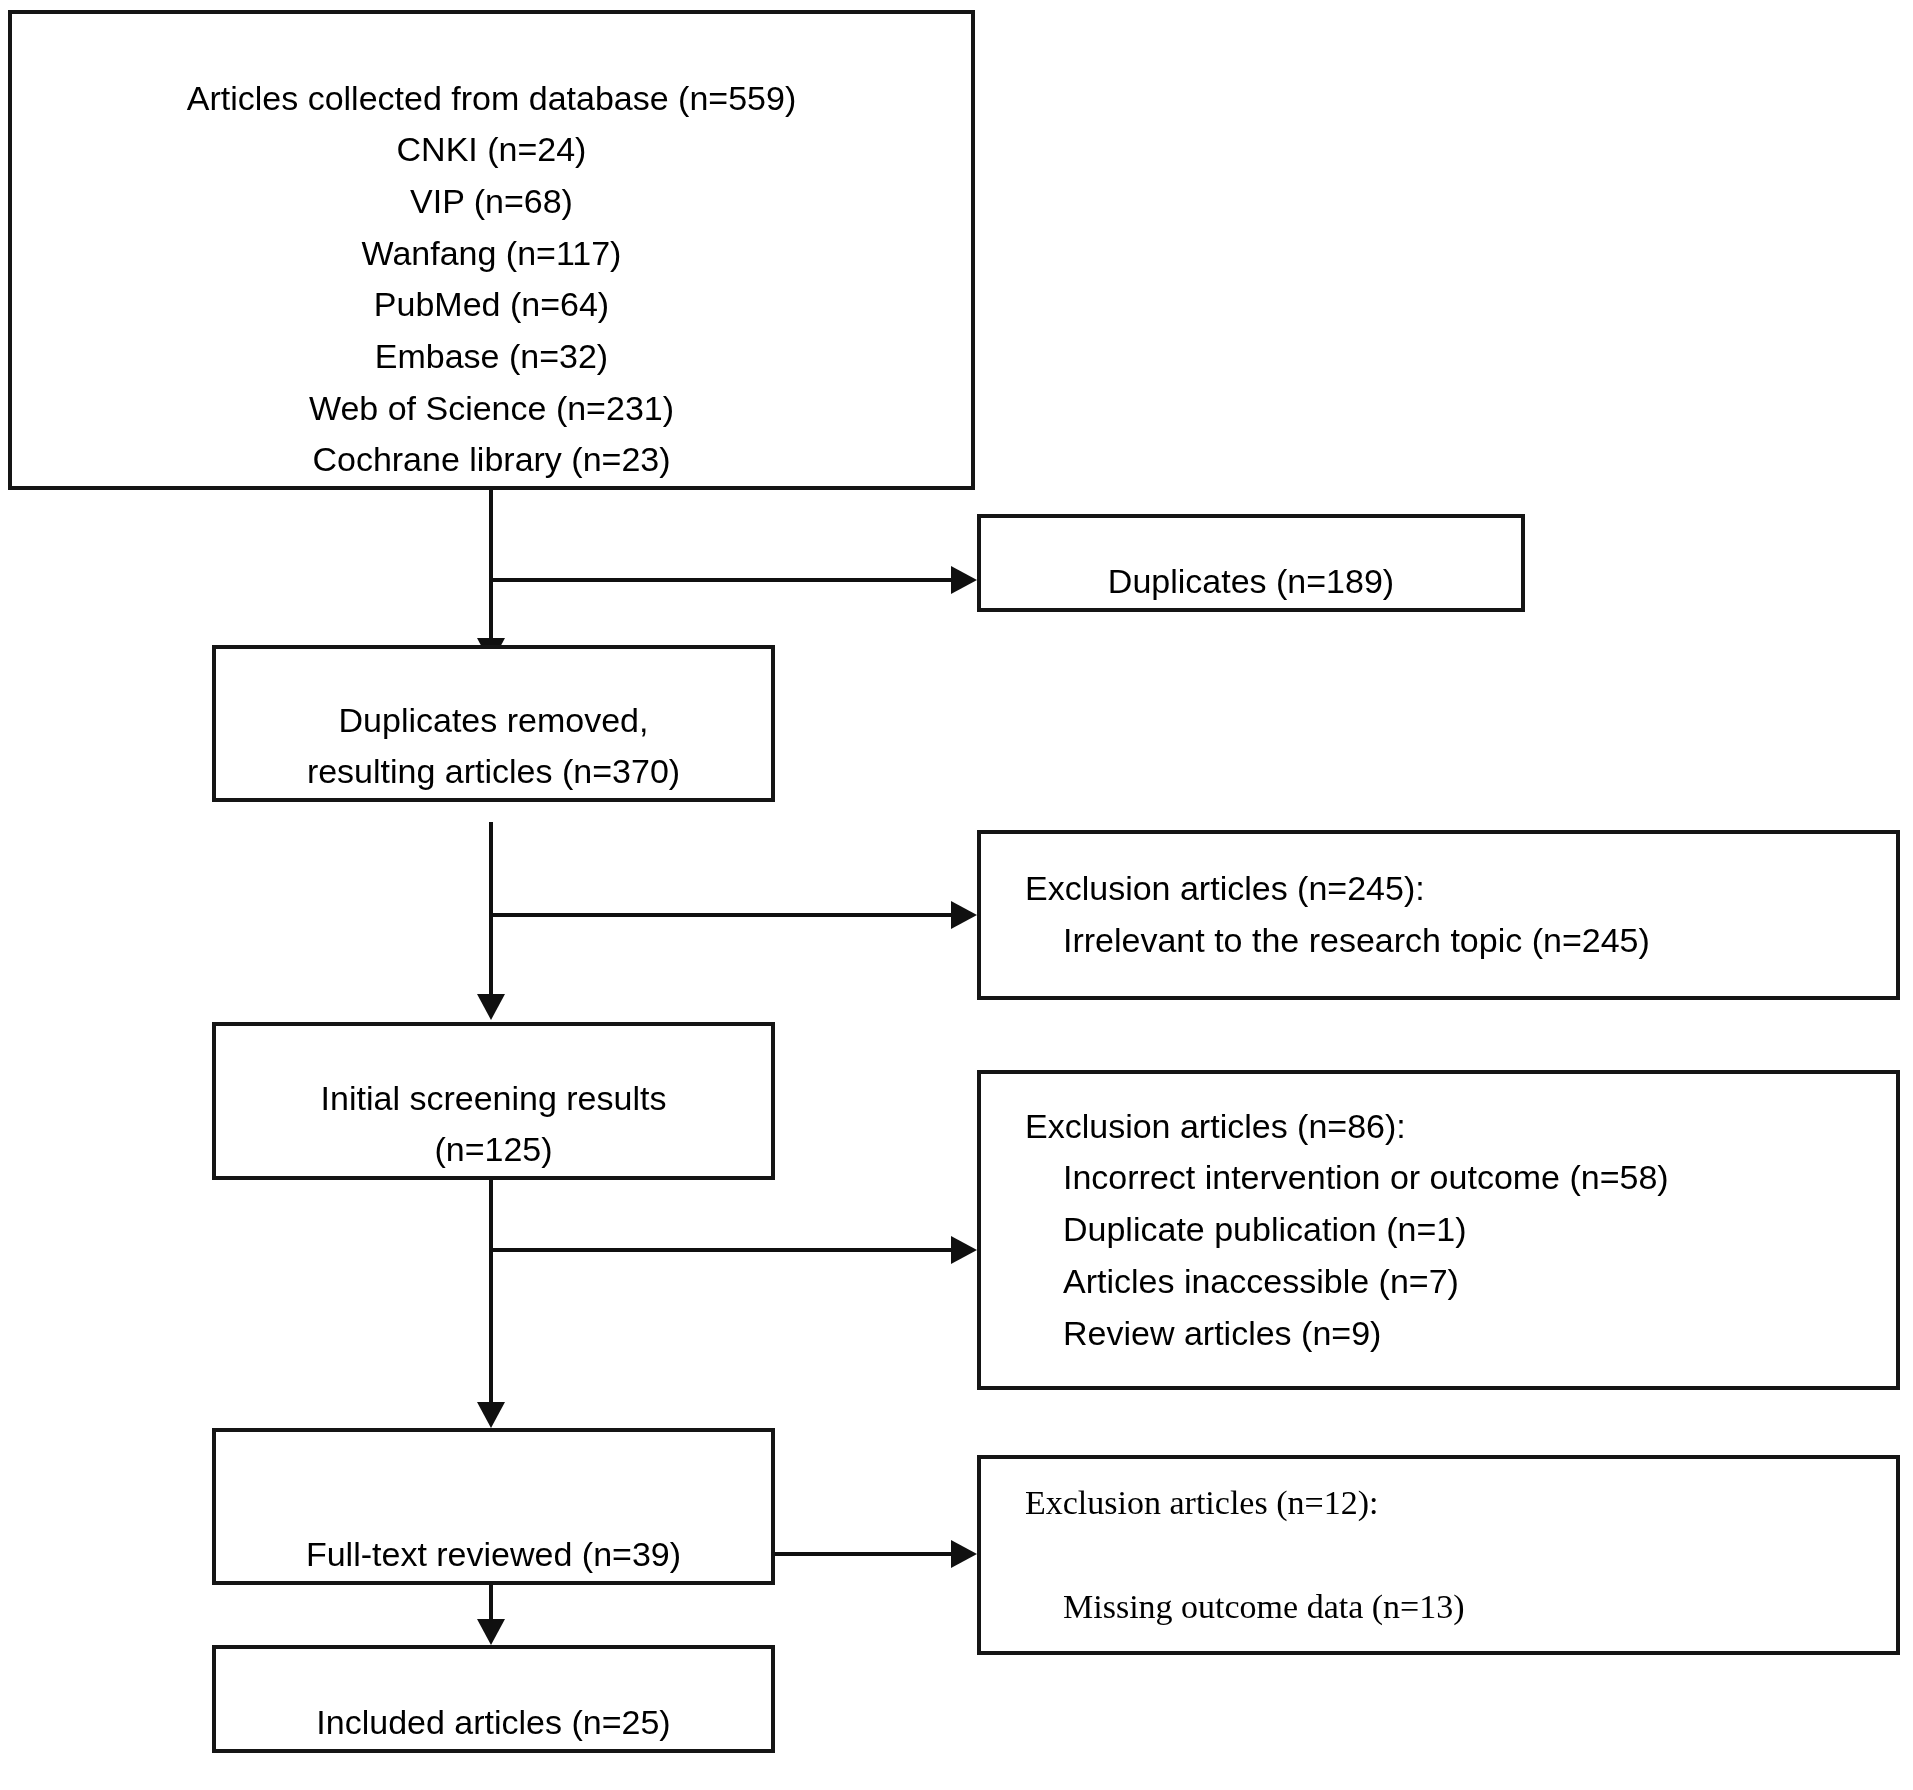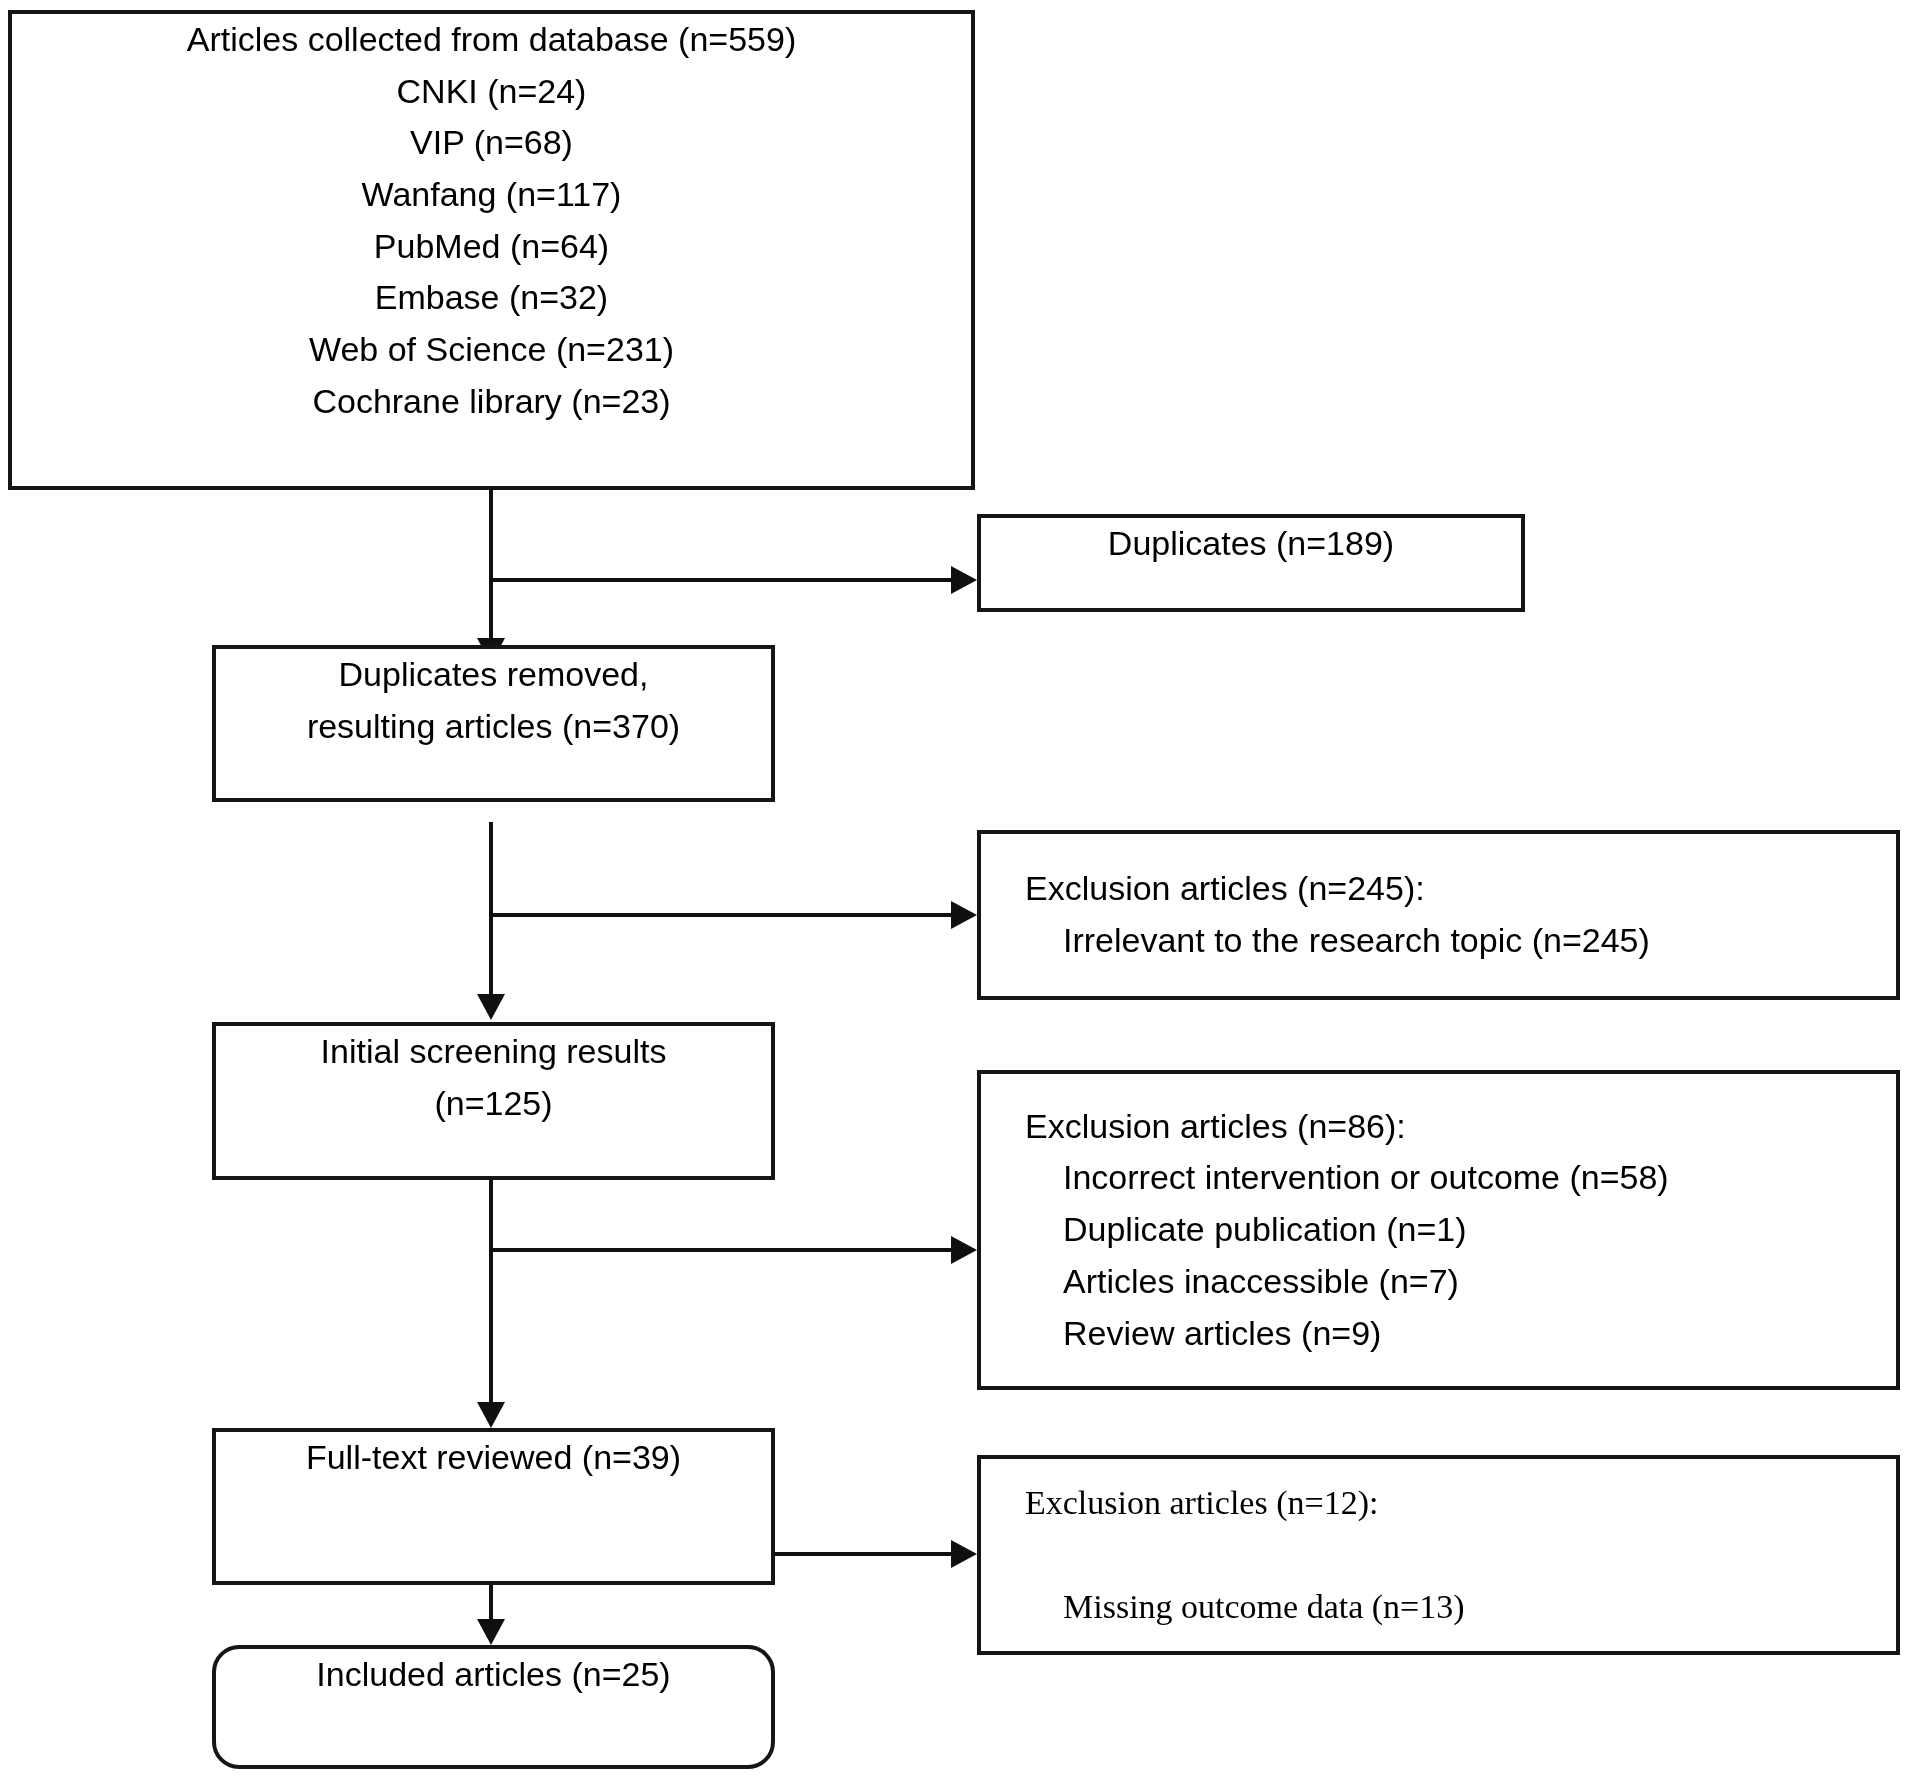--- a/index.html
+++ b/index.html
@@ -16,21 +16,21 @@
     overflow: hidden;
     font-family: "Liberation Sans", sans-serif;
     color: #000000;
   }
   .node {
     position: absolute;
     box-sizing: border-box;
     border: 4px solid #151515;
     background: #ffffff;
     display: flex;
-    align-items: flex-start;
+    align-items: flex-end;
     justify-content: center;
   }
   .node-text {
     font-size: 34px;
     line-height: 1.52;
     color: #000000;
     white-space: pre-line;
   }
   .centered .node-text { text-align: center; }
   .lefted {
@@ -121,17 +121,17 @@
   </div>
 
   <div class="node centered" style="left:212px; top:1428px; width:563px; height:157px;">
     <div class="node-text"><span>Full-text reviewed (n=39)</span></div>
   </div>
 
   <div class="node lefted" style="left:977px; top:1455px; width:923px; height:200px;font-family:Liberation Serif, serif;">
     <div class="node-text"><span>Exclusion articles (n=12):</span><br><br><span class="indent">Missing outcome data (n=13)</span></div>
   </div>
 
-  <div class="node centered" style="left:212px; top:1645px; width:563px; height:124px;border-radius:27px;">
+  <div class="node centered" style="left:212px; top:1645px; width:563px; height:108px;">
     <div class="node-text"><span>Included articles (n=25)</span></div>
   </div>
 
 </div>
 
 </body></html>

